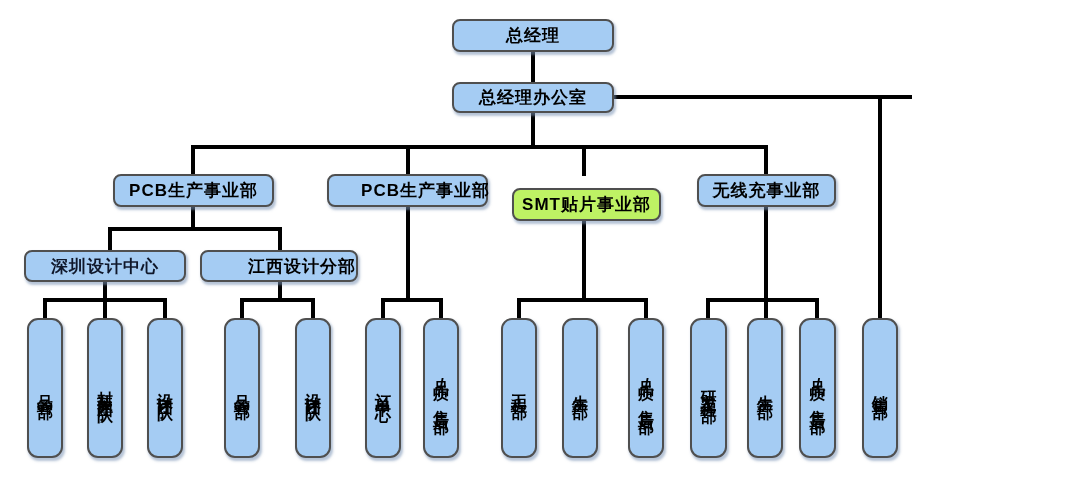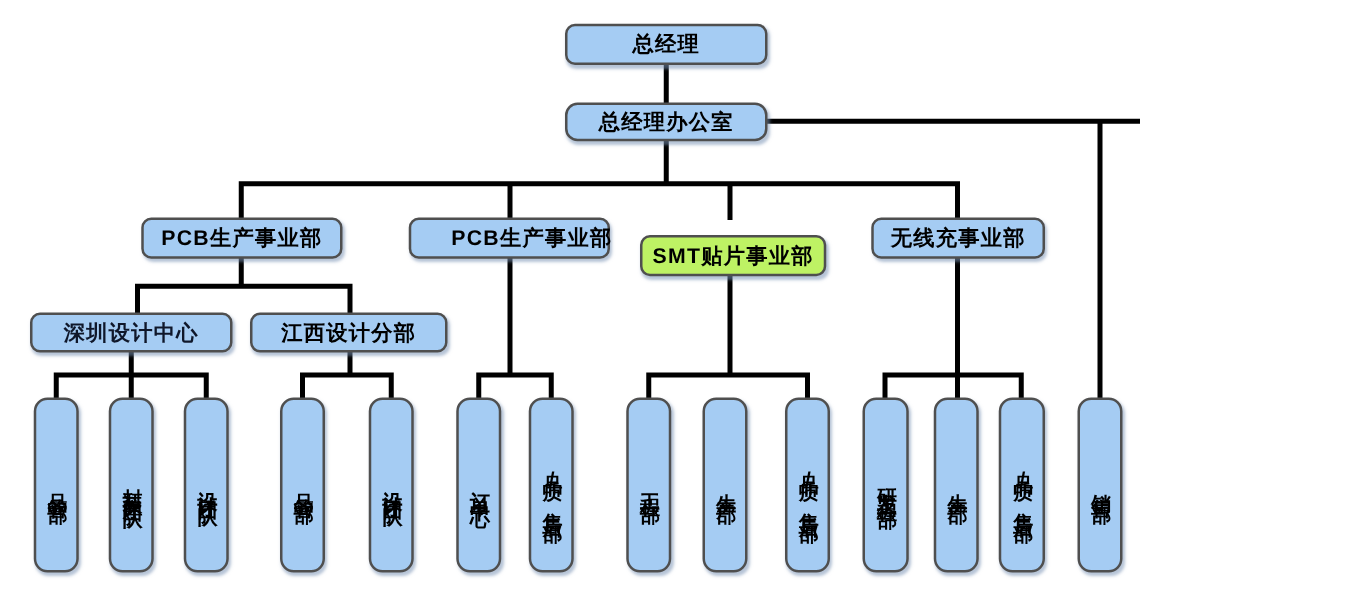--- a/index.html
+++ b/index.html
@@ -50,39 +50,39 @@
 <body>
 
 <div id="canvas">
   <svg id="edges" viewBox="0 0 1092 478" xmlns="http://www.w3.org/2000/svg">
     <path id="edge-path" fill="none" stroke-width="4" d="M533,52 L533,84 M533,112 L533,147 M193,147 L766,147 M193,145 L193,176 M408,145 L408,176 M584,145 L584,176 M766,145 L766,176 M612,97 L1050,97 M880,95 L880,320 M938,95 L938,320 M994,95 L994,320 M1050,95 L1050,320 M193,206 L193,231 M110,229 L280,229 M110,227 L110,252 M280,227 L280,252 M105,280 L105,302 M45,300 L165,300 M45,298 L45,320 M105,298 L105,320 M165,298 L165,320 M280,280 L280,302 M242,300 L313,300 M242,298 L242,320 M313,298 L313,320 M408,206 L408,302 M383,300 L441,300 M383,298 L383,320 M441,298 L441,320 M584,206 L584,302 M519,300 L646,300 M519,298 L519,320 M646,298 L646,320 M766,206 L766,302 M708,300 L817,300 M708,298 L708,320 M766,298 L766,320 M817,298 L817,320" stroke="#000000"></path>
   </svg>
   <div id="nodes">
       <div class="node h" style="left: 452px; top: 19px; width: 162px; height: 33px; background: rgb(165, 204, 243); border-color: rgb(79, 79, 79); color: rgb(0, 0, 0);">
         <span>总经理</span>
       </div>
-      <div class="node h" style="left: 452px; top: 82px; width: 162px; height: 31px; background: rgb(165, 204, 243); border-color: rgb(79, 79, 79); color: rgb(0, 0, 0); border-radius: 10px;">
+      <div class="node h" style="left: 452px; top: 82px; width: 162px; height: 31px; background: rgb(165, 204, 243); border-color: rgb(79, 79, 79); color: rgb(0, 0, 0);">
         <span>总经理办公室</span>
       </div>
       <div class="node h" style="left: 113px; top: 174px; width: 161px; height: 33px; background: rgb(165, 204, 243); border-color: rgb(79, 79, 79); color: rgb(0, 0, 0);">
         <span>PCB生产事业部</span>
       </div>
       <div class="node h" style="left: 327px; top: 174px; width: 161px; height: 33px; background: rgb(165, 204, 243); border-color: rgb(79, 79, 79); color: rgb(0, 0, 0); padding-left: 36px;">
         <span>PCB生产事业部</span>
       </div>
       <div class="node h" style="left: 512px; top: 188px; width: 149px; height: 33px; background: #bef264; border-color: rgb(79, 79, 79); color: rgb(0, 0, 0);">
         <span>SMT贴片事业部</span>
       </div>
       <div class="node h" style="left: 697px; top: 174px; width: 139px; height: 33px; background: rgb(165, 204, 243); border-color: rgb(79, 79, 79); color: rgb(0, 0, 0);">
         <span>无线充事业部</span>
       </div>
       <div class="node h" style="left: 24px; top: 250px; width: 162px; height: 32px; background: rgb(165, 204, 243); border-color: rgb(79, 79, 79); color: #0f172a;">
         <span>深圳设计中心</span>
       </div>
-      <div class="node h" style="left: 200px; top: 250px; width: 158px; height: 32px; background: rgb(165, 204, 243); border-color: rgb(79, 79, 79); color: rgb(0, 0, 0);">
+      <div class="node h" style="left: 200px; top: 250px; width: 158px; height: 32px; background: rgb(165, 204, 243); border-color: rgb(79, 79, 79); color: rgb(0, 0, 0); justify-content: flex-end;">
         <span>江西设计分部</span>
       </div>
       <div class="node v" style="left: 27px; top: 318px; width: 36px; height: 140px; background: rgb(165, 204, 243); border-color: rgb(79, 79, 79); color: rgb(0, 0, 0);">
         <span class="vt">品管部</span>
       </div>
       <div class="node v" style="left: 87px; top: 318px; width: 36px; height: 140px; background: rgb(165, 204, 243); border-color: rgb(79, 79, 79); color: rgb(0, 0, 0);">
         <span class="vt">封装库团队</span>
       </div>
       <div class="node v" style="left: 147px; top: 318px; width: 36px; height: 140px; background: rgb(165, 204, 243); border-color: rgb(79, 79, 79); color: rgb(0, 0, 0);">
         <span class="vt">设计团队</span>

